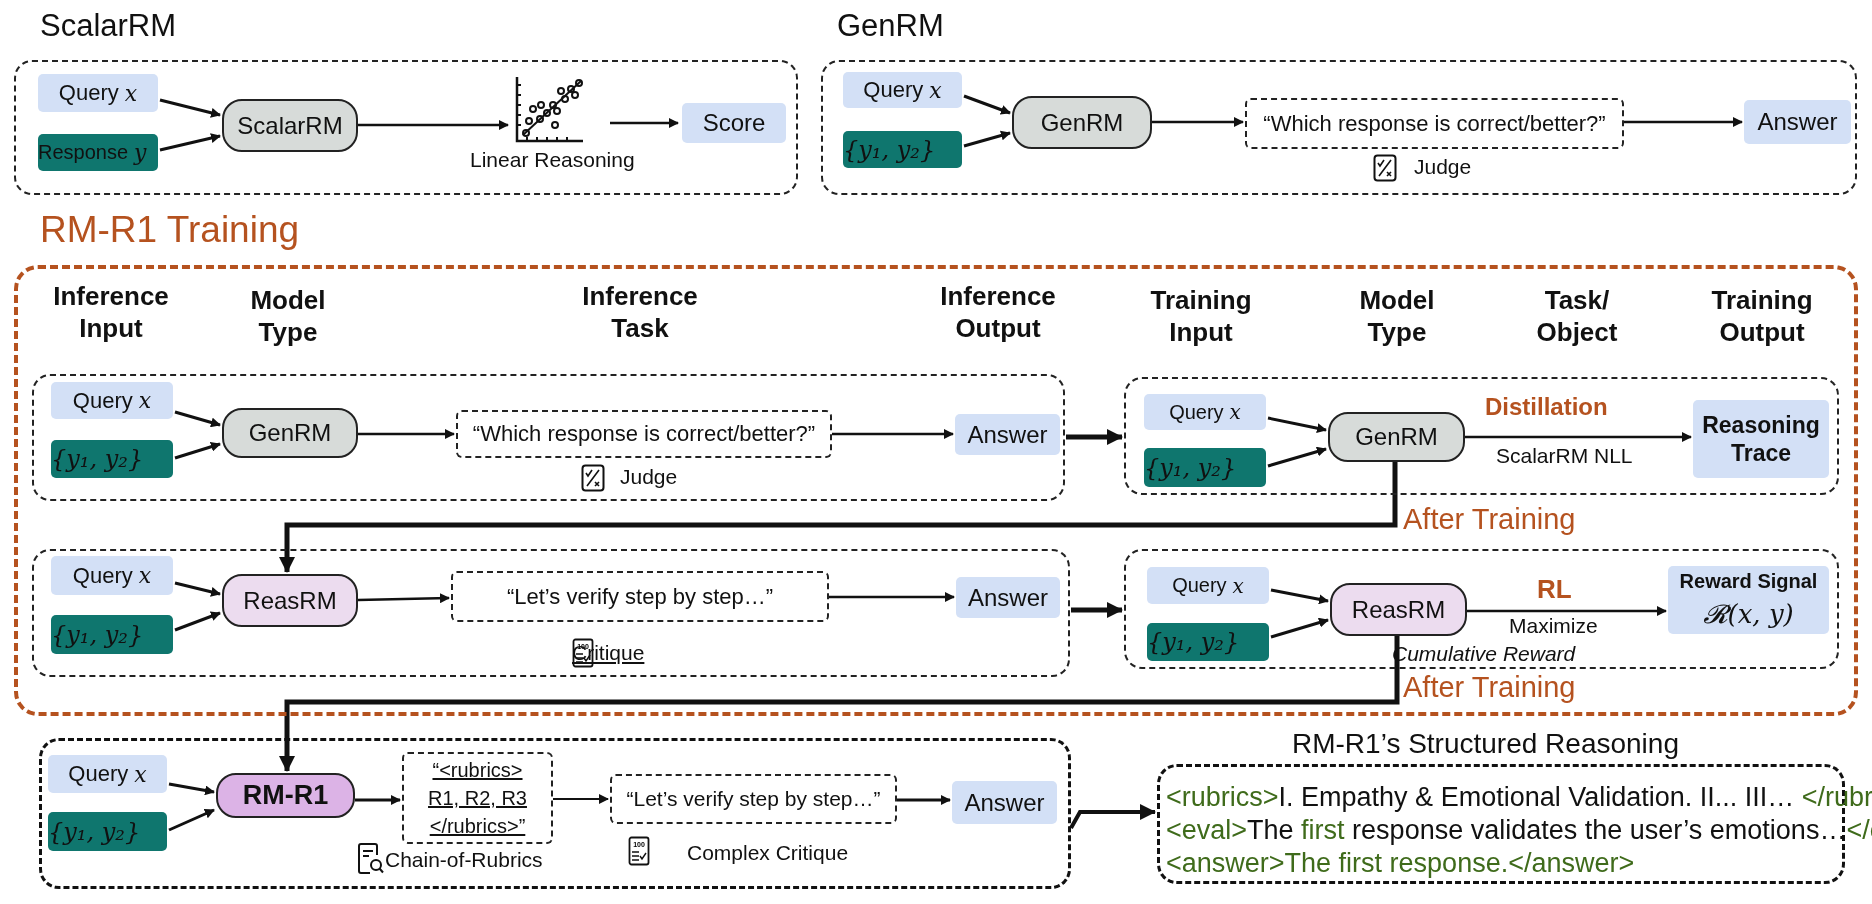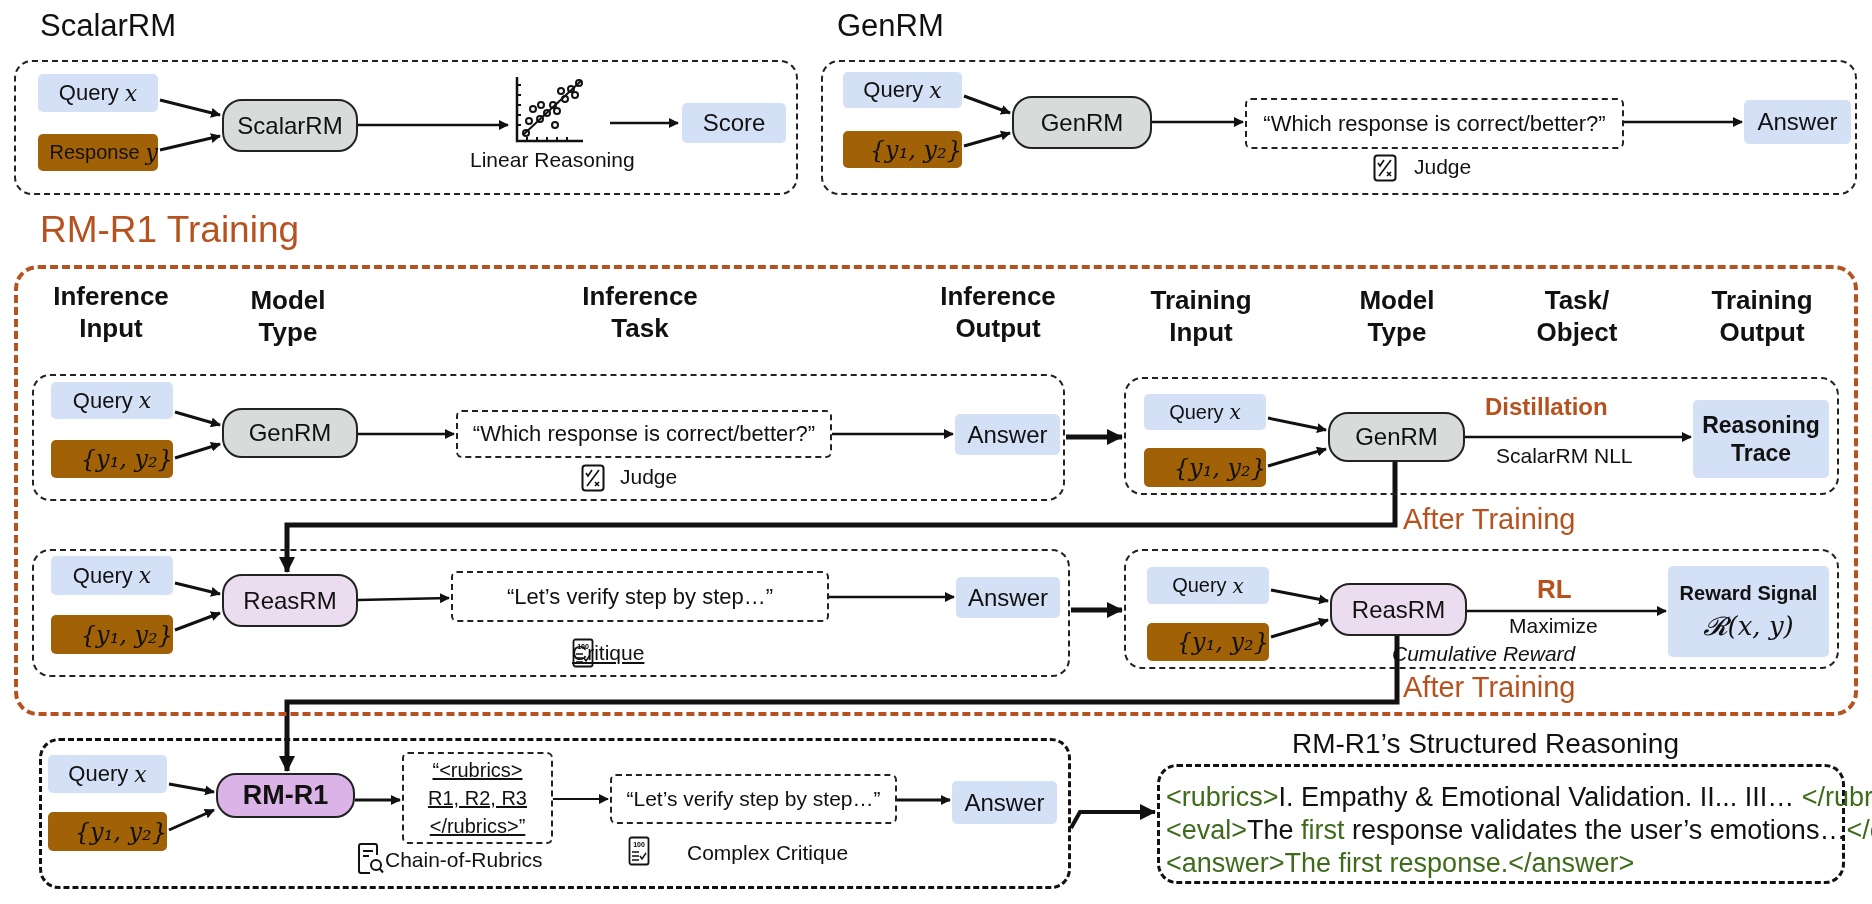--- a/index.html
+++ b/index.html
@@ -7,22 +7,22 @@
          font-family:"Liberation Sans", sans-serif; color:#111; }
   .title { position:absolute; font-size:31px; color:#111; }
   .title.orange { color:#b5521f; font-size:37px; }
   .dashbox { position:absolute; border:2px dashed #222; border-radius:18px; box-sizing:border-box; }
   .dashbox.thick { border:3px dashed #111; border-radius:20px; }
   .dashbox.orange { border:4px dashed #b5521f; border-radius:24px; }
   .plain-dash { position:absolute; border:2px dashed #222; border-radius:6px; box-sizing:border-box;
                 display:flex; align-items:center; justify-content:center; font-size:22px; text-align:center; }
   .qbox { position:absolute; background:#d3e0f6; border-radius:5px; display:flex; align-items:center;
           justify-content:center; font-size:22px; box-sizing:border-box; }
-  .ybox { position:absolute; background:#a16207; border-radius:5px; display:flex; align-items:center;
-          justify-content:flex-end; font-size:24px; font-family:"DejaVu Serif", serif; font-style:italic; box-sizing:border-box; }
+  .ybox { position:absolute; background:#0f766e; border-radius:5px; display:flex; align-items:center;
+          justify-content:flex-start; font-size:24px; font-family:"DejaVu Serif", serif; font-style:italic; box-sizing:border-box; }
   .ybox.resp { font-family:"Liberation Sans", sans-serif; font-style:normal; font-size:20px; }
   .var { font-family:"DejaVu Serif", serif; font-style:italic; margin-left:6px; }
   .pill { position:absolute; border:2px solid #222; border-radius:20px; display:flex; align-items:center;
           justify-content:center; font-size:24px; box-sizing:border-box; }
   .pill.gray { background:#d7dbd9; }
   .pill.pink { background:#ecdcef; }
   .pill.purple { background:#dcb3e6; font-weight:bold; font-size:27px; }
   .bluebox { position:absolute; background:#d3e0f6; border-radius:5px; display:flex; align-items:center;
              justify-content:center; font-size:24px; text-align:center; box-sizing:border-box; }
   .hdr { position:absolute; font-weight:bold; font-size:26px; text-align:center; line-height:32px; transform:translateX(-50%); }
@@ -223,21 +223,21 @@
 <div class="dashbox" style="left:1124px;top:549px;width:715px;height:120px;"></div>
 <div class="qbox" style="left:1147px;top:567px;width:122px;height:37px;font-size:20px;">
   <span>Query</span>
     <span class="var">x</span>
 </div>
 <div class="ybox" style="left:1147px;top:623px;width:122px;height:38px;">{y₁, y₂}</div>
 <div class="pill pink" style="left:1330px;top:583px;width:137px;height:53px;">ReasRM</div>
 <div class="orange-lbl" style="left:1537px;top:574px;font-size:26px;">RL</div>
 <div class="label" style="left:1509px;top:614px;">Maximize</div>
 <div class="label" style="left:1392px;top:642px;font-style:italic;">Cumulative Reward</div>
-<div class="bluebox" style="left:1668px;top:566px;width:161px;height:91px;flex-direction:column;">
+<div class="bluebox" style="left:1668px;top:566px;width:161px;height:68px;flex-direction:column;">
   <div style="font-weight:bold;font-size:20px;">Reward Signal</div>
   <div style="font-family:'DejaVu Serif',serif;font-style:italic;font-size:26px;margin-top:6px;">𝓡(x, y)</div>
 </div>
 <div class="after" style="left:1403px;top:671px;">After Training</div>
 
 <div class="dashbox thick" style="left:39px;top:738px;width:1032px;height:151px;"></div>
 <div class="qbox" style="left:48px;top:755px;width:119px;height:38px;">
   <span>Query</span>
     <span class="var">x</span>
 </div>

